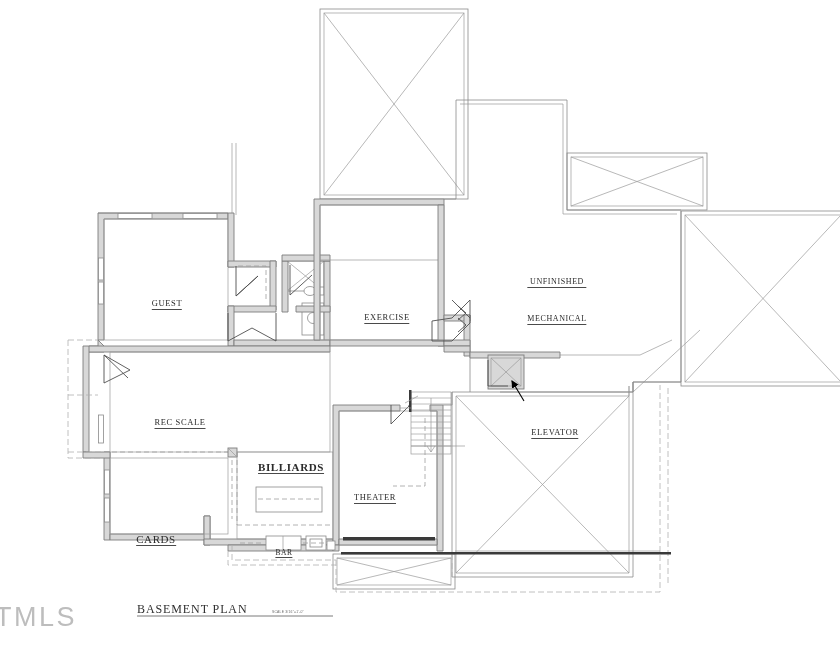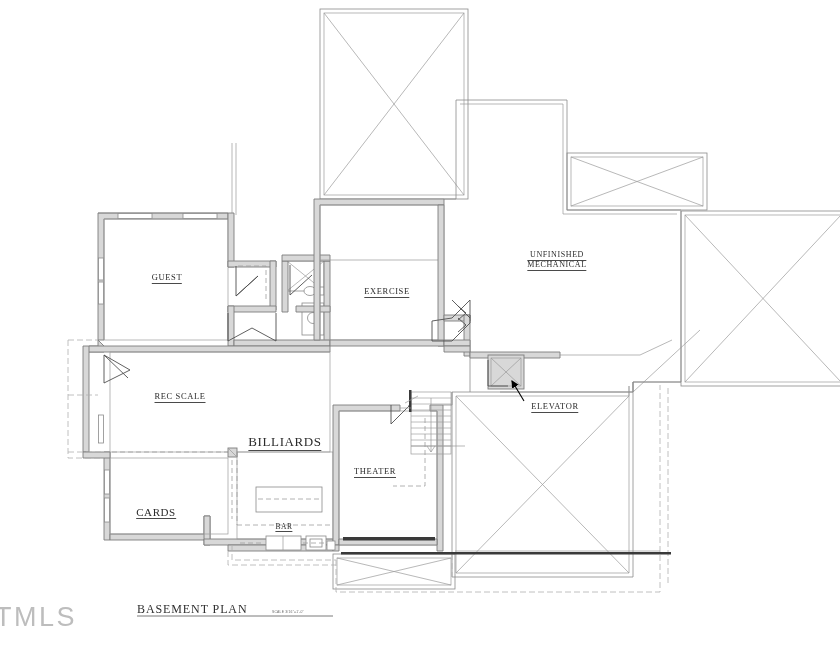--- a/index.html
+++ b/index.html
@@ -41,20 +41,21 @@
     white-space: nowrap;
     text-align: center;
     transform: translateX(-50%);
     letter-spacing: 0.6px;
   }
   .room-label span.txt {
     display: inline-block;
     border-bottom: 1px solid #4a4a4a;
     padding-bottom: 0px;
     line-height: 1.12;
+    margin-top: 27px;
   }
   .room-label.two-line span.txt { display: block; }
   .title-block {
     position: absolute;
     font-family: "Liberation Serif", "DejaVu Serif", serif;
     color: #333333;
   }
   .title-text {
     font-size: 12px;
     letter-spacing: 0.9px;
@@ -383,21 +384,21 @@
 
     <div class="room-label two-line" style="left:557px; top:251px; font-size:8px;">
       <span class="txt">UNFINISHED</span>
       <span class="txt">MECHANICAL</span>
     </div>
 
     <div class="room-label" style="left:180px; top:391px; font-size:8.5px;">
       <span class="txt">REC SCALE</span>
     </div>
 
-    <div class="room-label" style="left:285px; top:434px; font-size:13px;">
+    <div class="room-label" style="left:291px; top:434px; font-size:11px;font-weight:bold;">
       <span class="txt">BILLIARDS</span>
     </div>
 
     <div class="room-label" style="left:156px; top:506px; font-size:11px;">
       <span class="txt">CARDS</span>
     </div>
 
     <div class="room-label" style="left:284px; top:522px; font-size:7.5px;">
       <span class="txt">BAR</span>
     </div>

